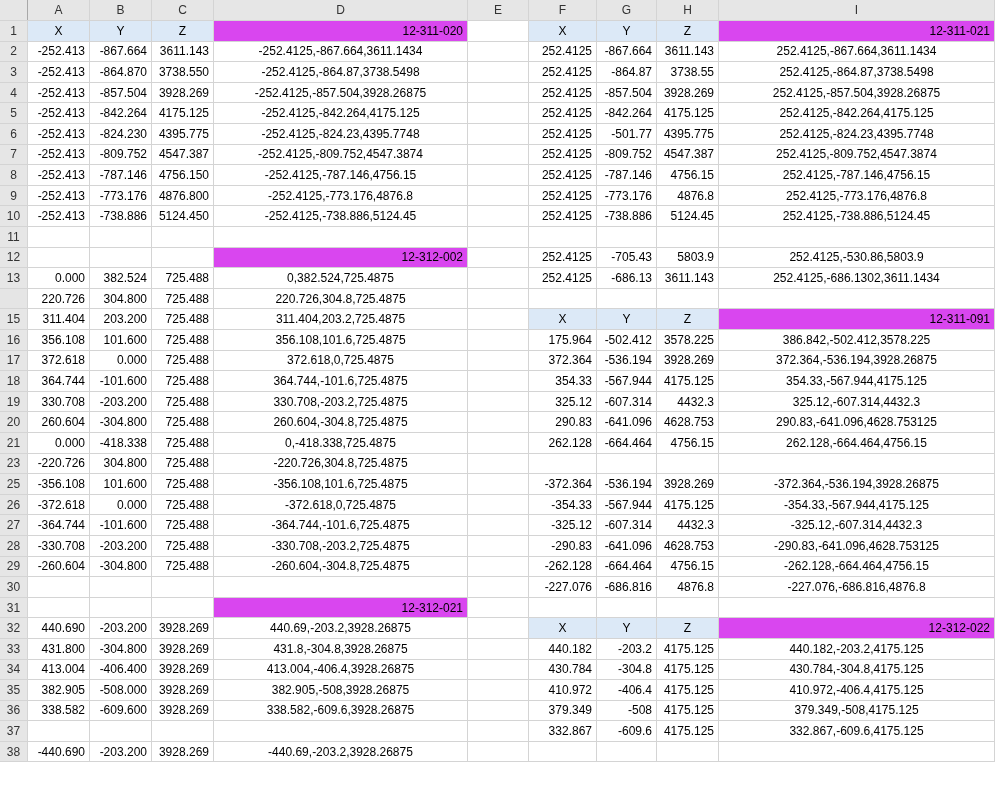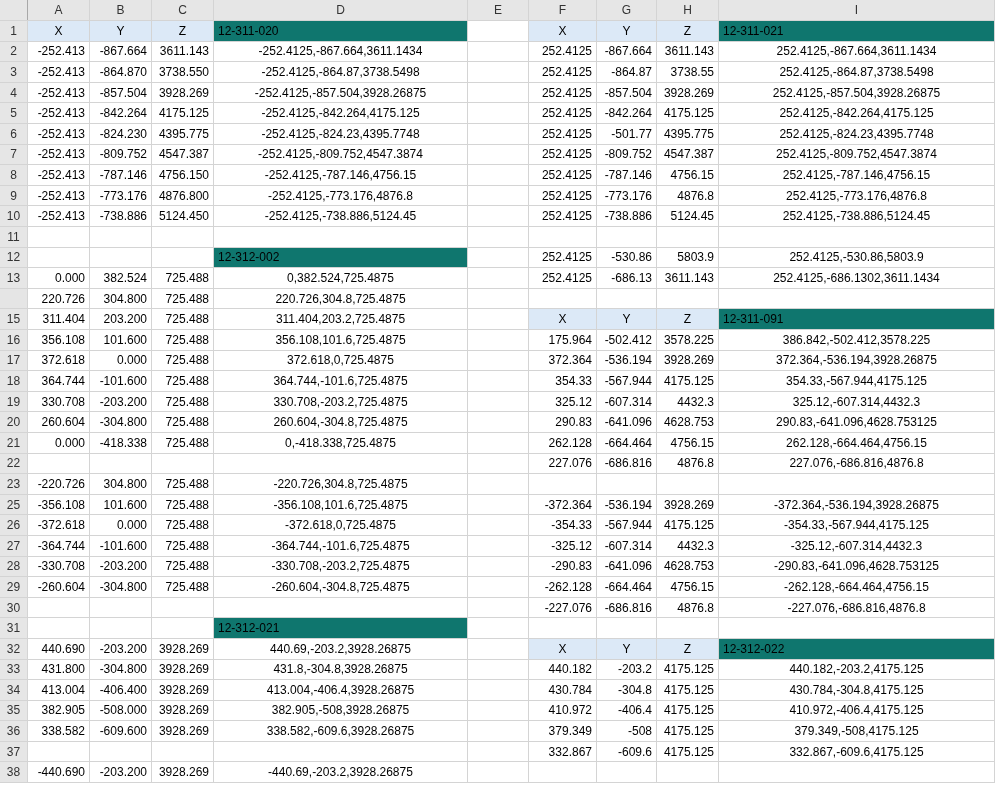--- a/index.html
+++ b/index.html
@@ -45,23 +45,23 @@
   }
   td.rowhdr.sel{color:#217346;font-weight:bold;background:#e5e5e5;padding-left:44px;}
   .numr{text-align:right;}
   .ctr{text-align:center;}
   .hdrcell{
     background:#dce9f7;
     font-weight:bold;
     text-align:center;
   }
   .titlecell{
-    background:#0f766e;
+    background:#d946ef;
     font-weight:bold;
-    text-align:left;
+    text-align:right;
     font-size:15px;
   }
   .colA{width:62px;}
   .colB{width:62px;}
   .colC{width:62px;}
   .colD{width:254px;}
   .colE{width:61px;}
   .colF{width:68px;}
   .colG{width:60px;}
   .colH{width:62px;}
@@ -219,21 +219,21 @@
         <td class="colI ctr"></td>
       </tr>
       <tr>
         <td class="rowhdr">12</td>
         <td class="colA numr"></td>
         <td class="colB numr"></td>
         <td class="colC numr"></td>
         <td class="colD titlecell">12-312-002</td>
         <td class="colE ctr"></td>
         <td class="colF numr">252.4125</td>
-        <td class="colG numr">-530.86</td>
+        <td class="colG numr">-705.43</td>
         <td class="colH numr">5803.9</td>
         <td class="colI ctr">252.4125,-530.86,5803.9</td>
       </tr>
       <tr>
         <td class="rowhdr">13</td>
         <td class="colA numr">0.000</td>
         <td class="colB numr">382.524</td>
         <td class="colC numr">725.488</td>
         <td class="colD ctr">0,382.524,725.4875</td>
         <td class="colE ctr"></td>
@@ -330,32 +330,20 @@
         <td class="rowhdr">21</td>
         <td class="colA numr">0.000</td>
         <td class="colB numr">-418.338</td>
         <td class="colC numr">725.488</td>
         <td class="colD ctr">0,-418.338,725.4875</td>
         <td class="colE ctr"></td>
         <td class="colF numr">262.128</td>
         <td class="colG numr">-664.464</td>
         <td class="colH numr">4756.15</td>
         <td class="colI ctr">262.128,-664.464,4756.15</td>
-      </tr>
-      <tr>
-        <td class="rowhdr">22</td>
-        <td class="colA numr"></td>
-        <td class="colB numr"></td>
-        <td class="colC numr"></td>
-        <td class="colD ctr"></td>
-        <td class="colE ctr"></td>
-        <td class="colF numr">227.076</td>
-        <td class="colG numr">-686.816</td>
-        <td class="colH numr">4876.8</td>
-        <td class="colI ctr">227.076,-686.816,4876.8</td>
       </tr>
       <tr>
         <td class="rowhdr">23</td>
         <td class="colA numr">-220.726</td>
         <td class="colB numr">304.800</td>
         <td class="colC numr">725.488</td>
         <td class="colD ctr">-220.726,304.8,725.4875</td>
         <td class="colE ctr"></td>
         <td class="colF numr"></td>
         <td class="colG numr"></td>

